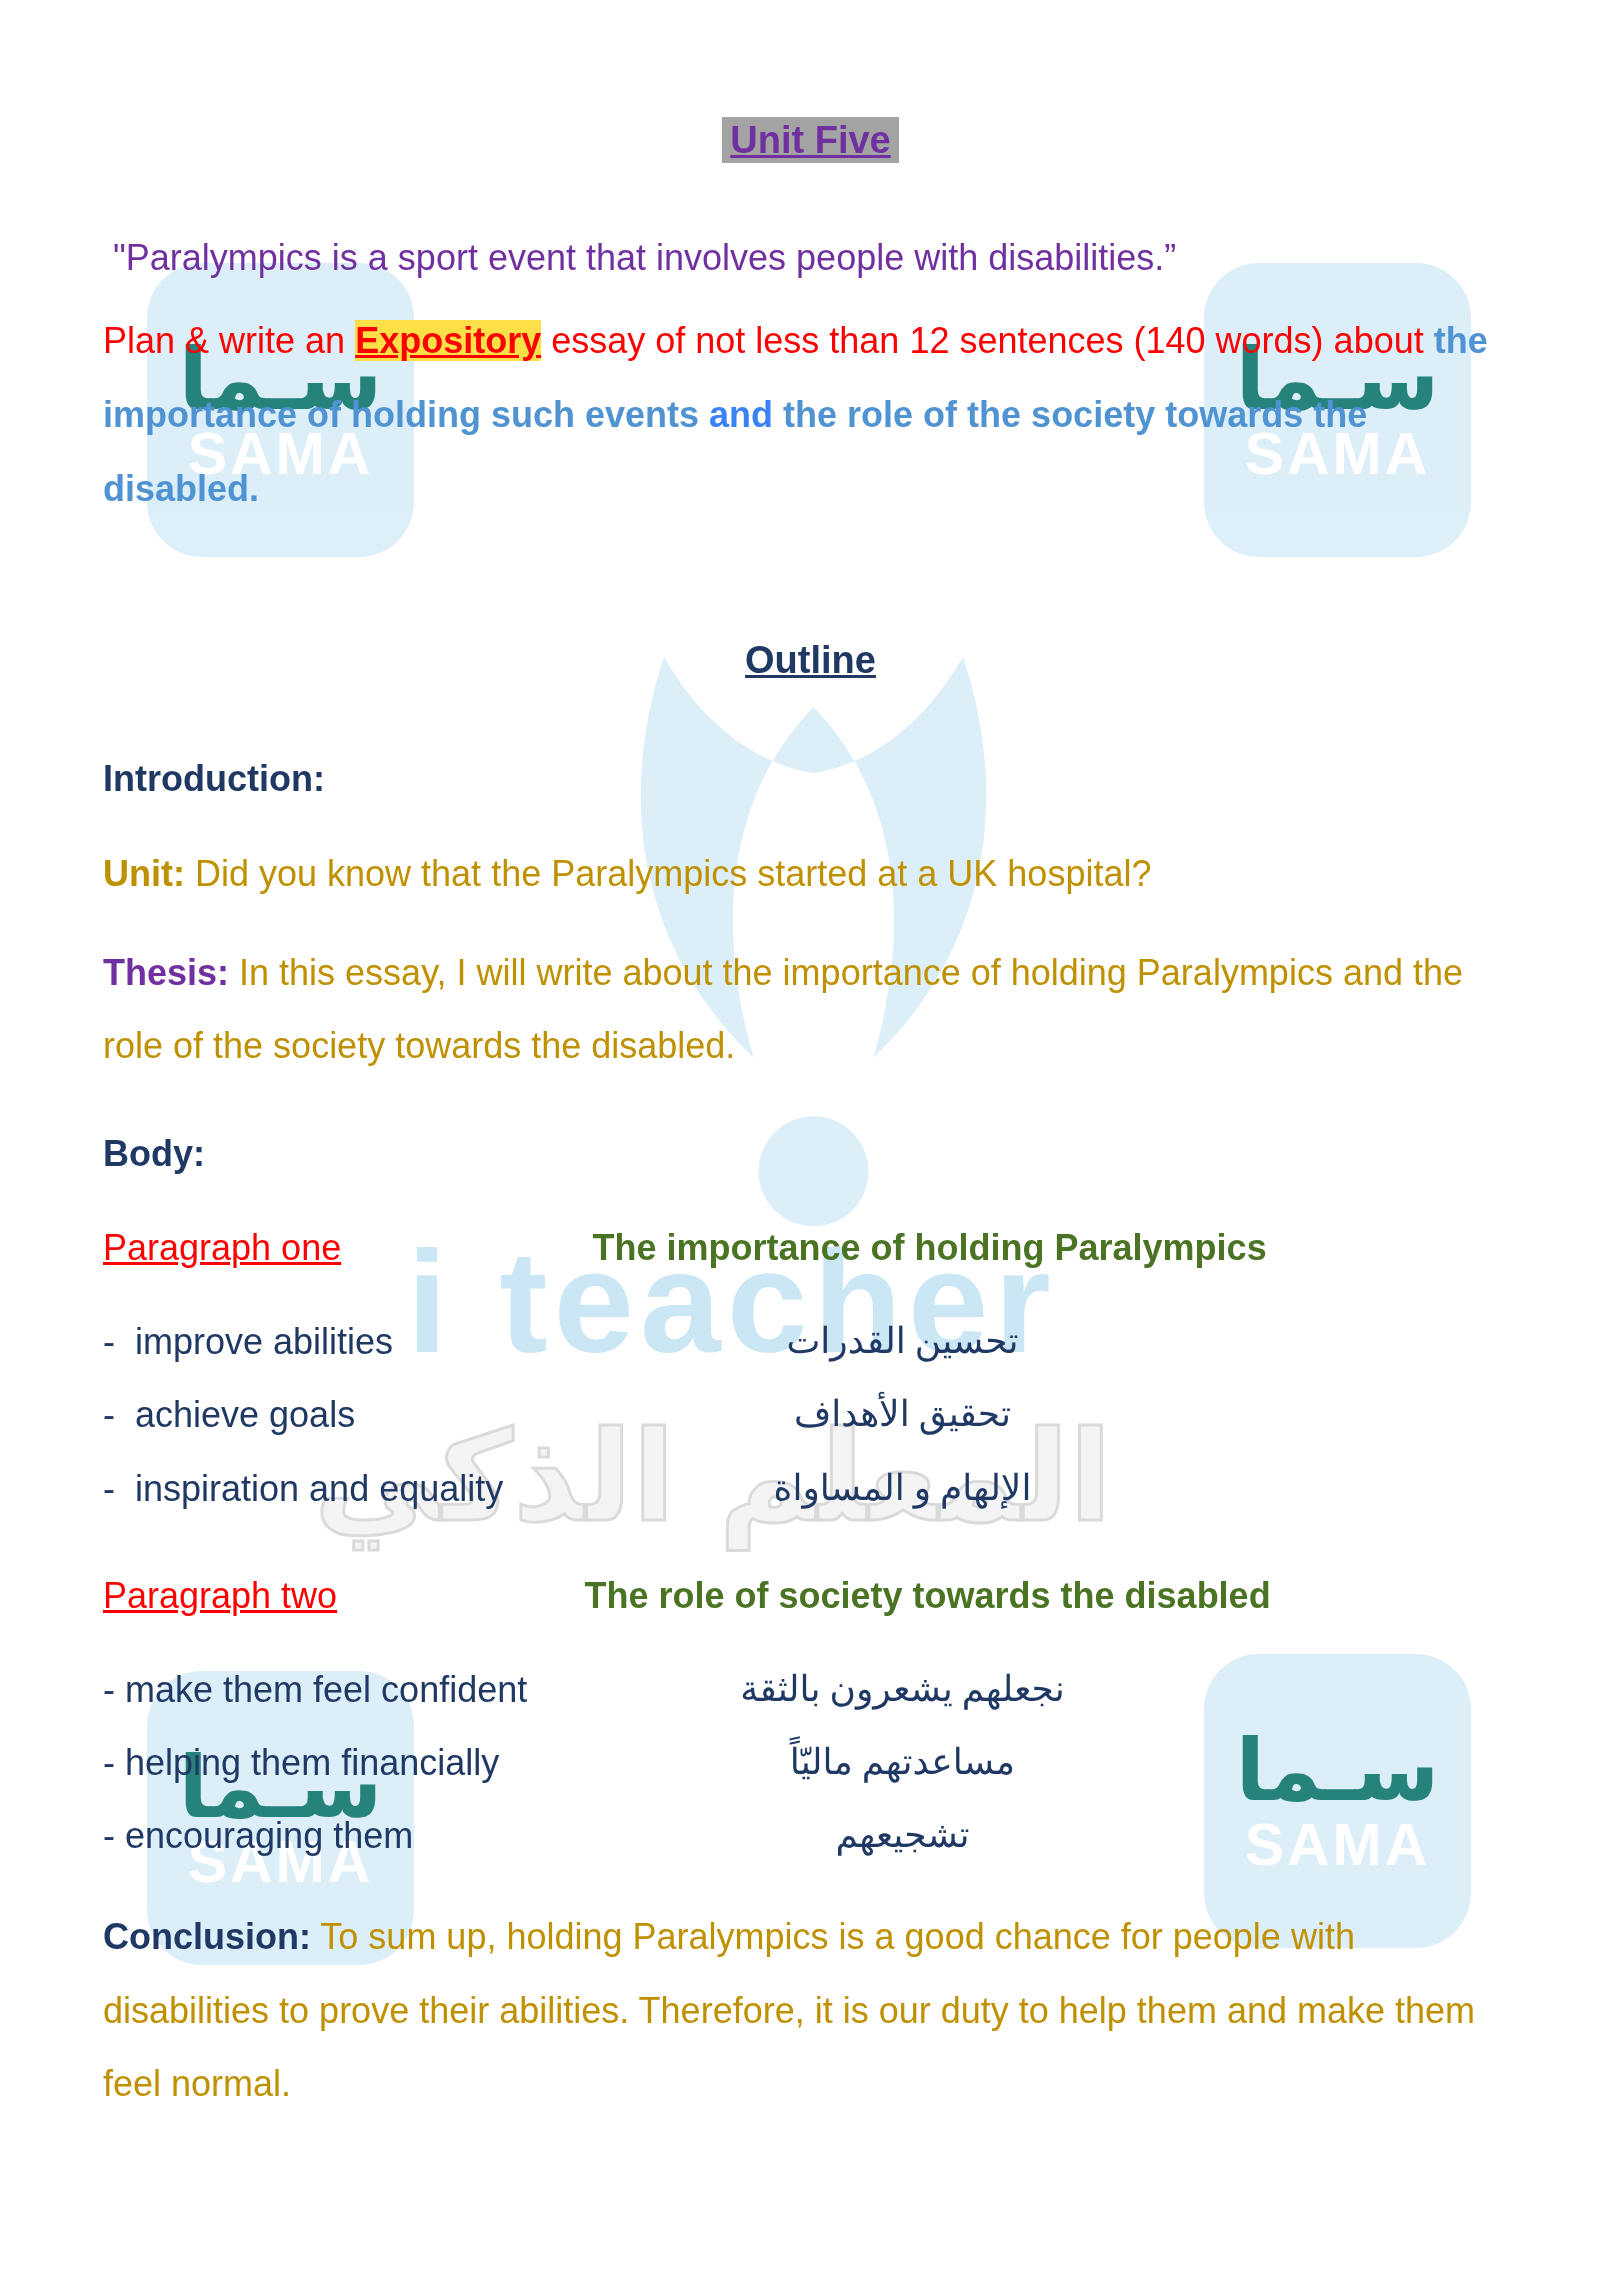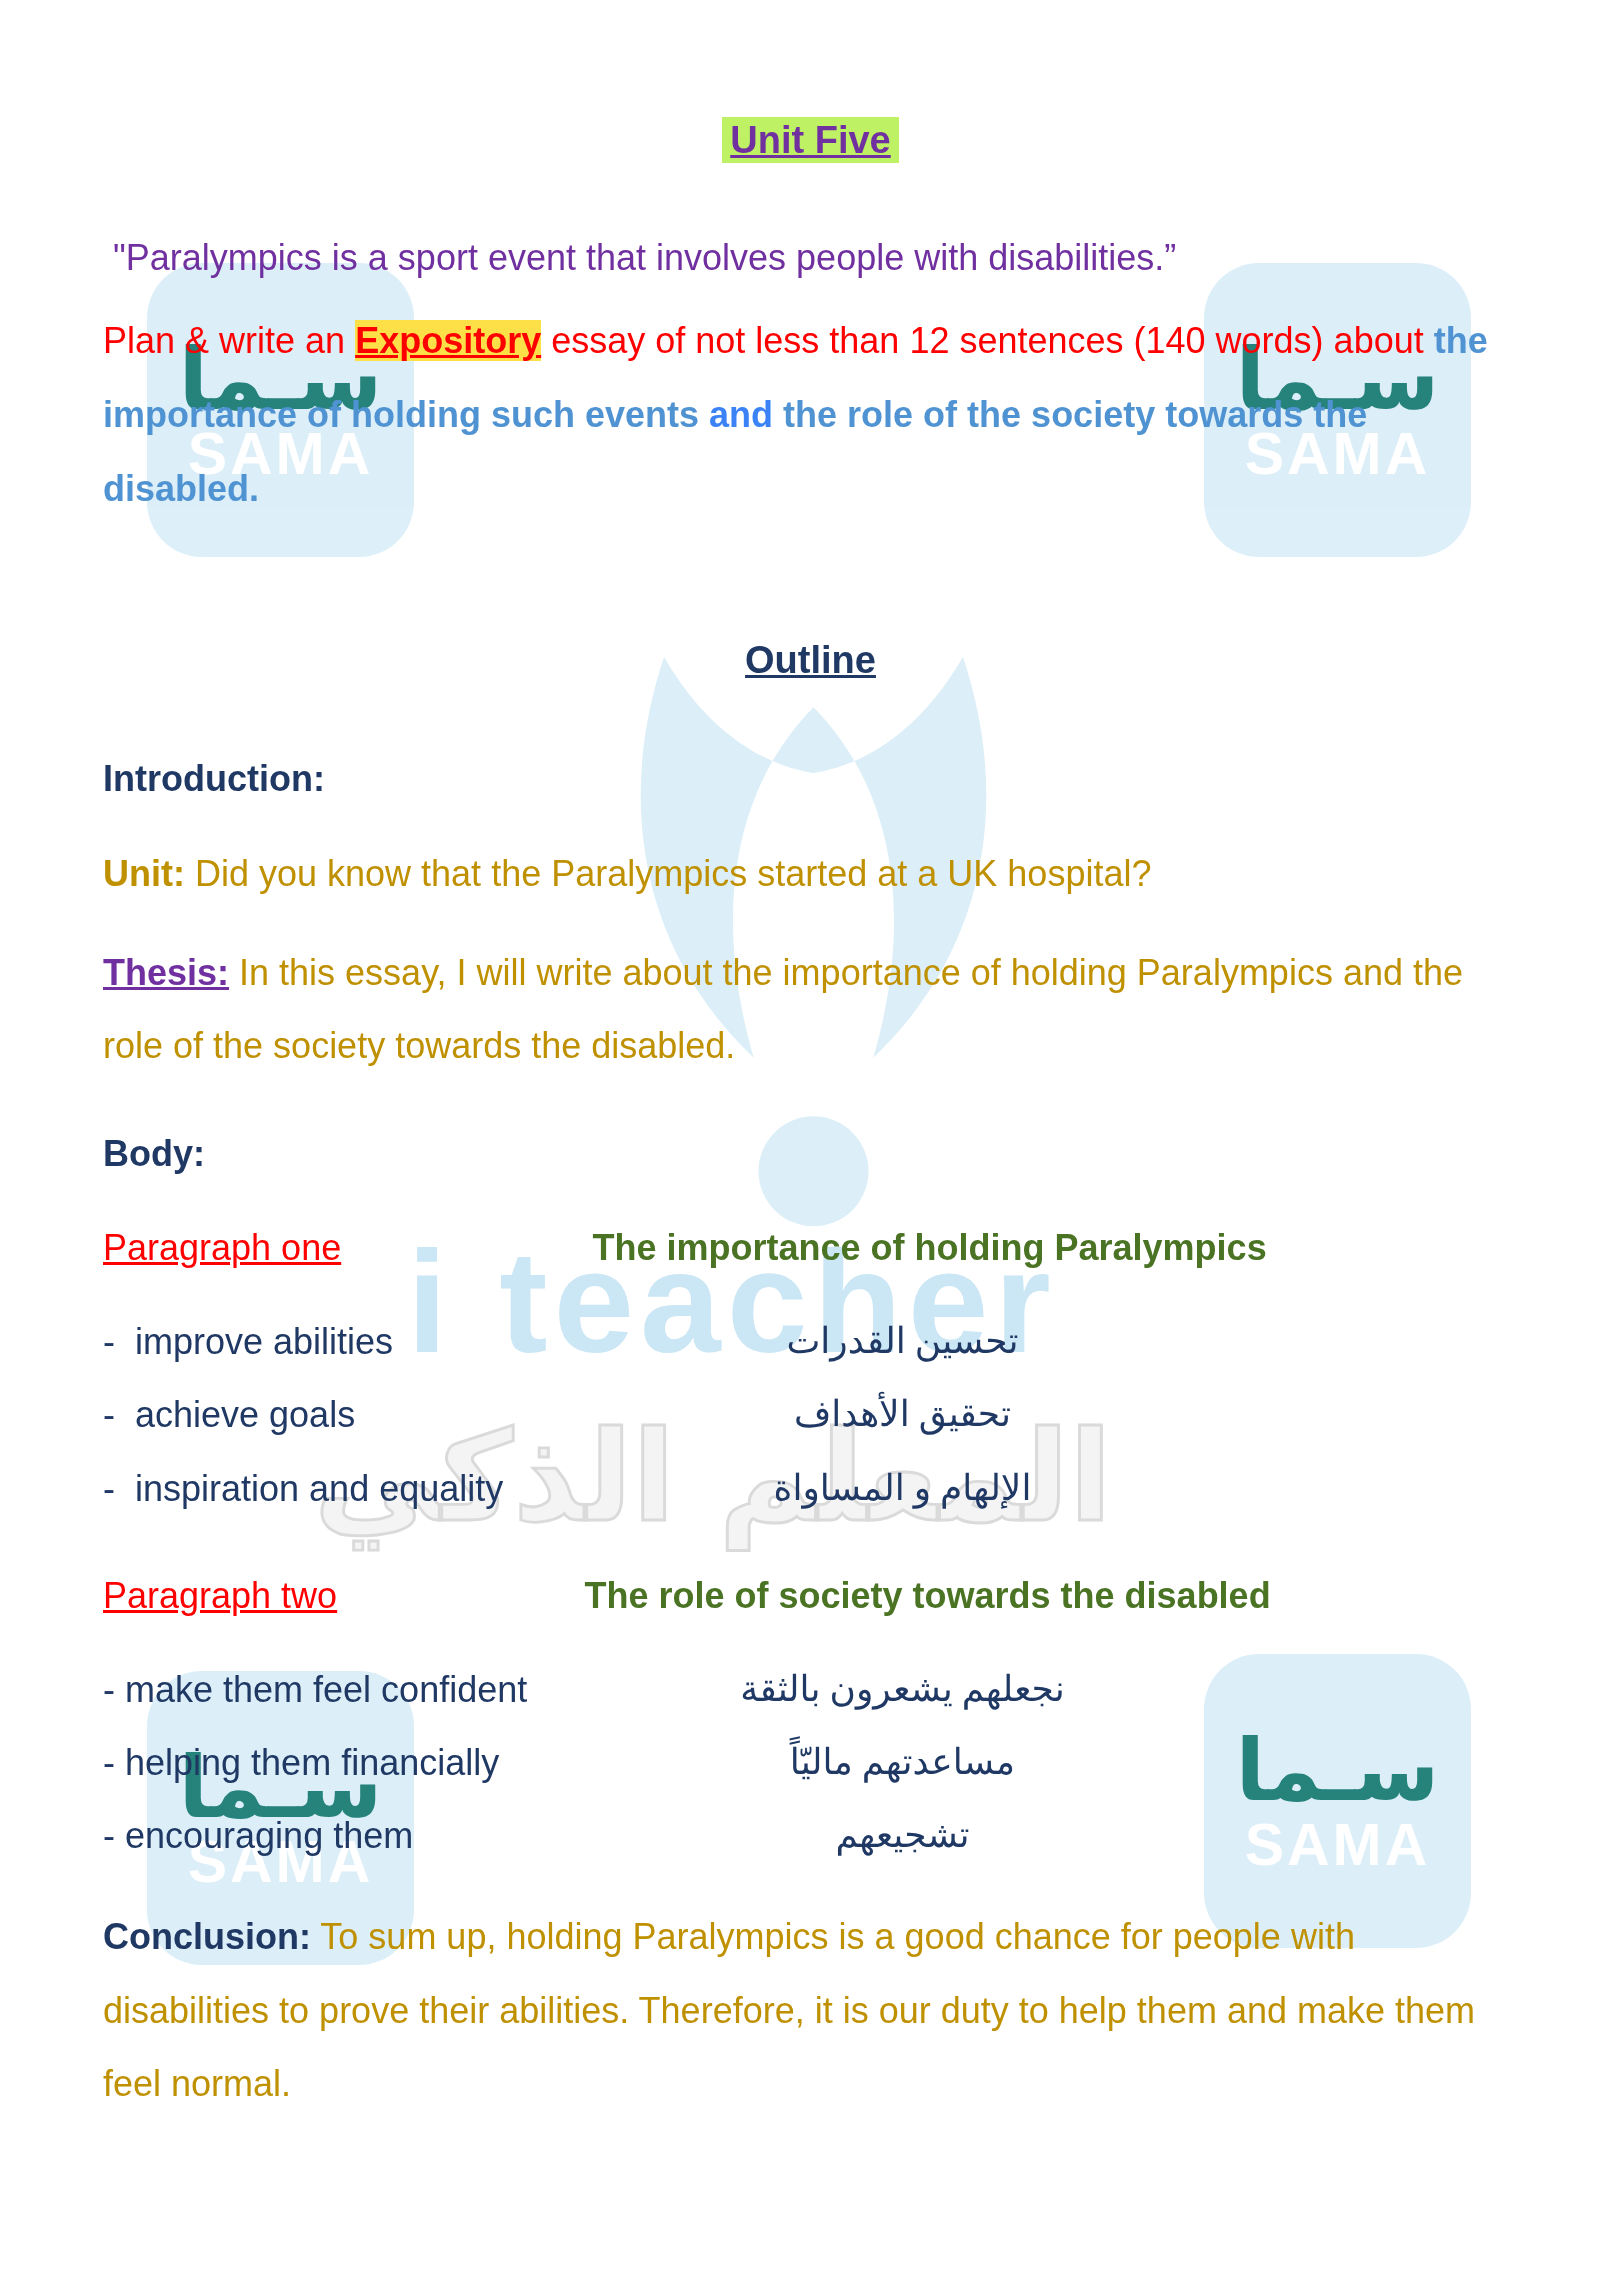--- a/index.html
+++ b/index.html
@@ -29,38 +29,38 @@
   }
   .brand-ar{
     position:absolute;left:314px;top:1402px;direction:rtl;
     font-family:"DejaVu Sans",sans-serif;font-size:125px;font-weight:bold;line-height:1.2;
     color:#f4f4f4;-webkit-text-stroke:2.9px #dadada;
   }
   
   .content{position:relative;z-index:1;padding:116px 103px 0 103px;}
   h1.title{margin:0;font-size:38px;line-height:1.3;text-align:center;font-weight:bold;}
   h1.title .title-inner{
-    color:#7030a0;text-decoration:underline;background:#bef264;padding:2px 8px;
+    color:#7030a0;text-decoration:underline;background:#a3a3a3;padding:2px 8px;
   }
   .quote{margin:57px 0 0;color:#7030a0;line-height:2.0;white-space:pre-wrap;}
   .task{margin:9.8px 0 0;line-height:2.05;}
   .red{color:#ff0000;}
   .red-b{color:#3b82f6;font-weight:bold;}
   .hl-exp{color:#ff0000;font-weight:bold;text-decoration:underline;background:#fde047;}
   .blue-b{color:#4f93d2;font-weight:bold;}
   h2.outline{margin:113px 0 0;font-size:38px;text-align:center;font-weight:bold;color:#1f3864;}
   h2.outline .outline-inner{text-decoration:underline;}
   .navy-b{color:#1f3864;font-weight:bold;}
   .intro{margin:61px 0 0;line-height:2.0;}
   .hook{margin:23.5px 0 0;line-height:2.0;}
   .thesis{margin:25.5px 0 0;line-height:2.05;}
   .body-label{margin:35px 0 0;line-height:2.0;}
   .gold{color:#bf9000;}
   .gold-b{color:#bf9000;font-weight:bold;}
-  .purple-b{color:#7030a0;font-weight:bold;text-decoration:underline;}
+  .purple-b{color:#7030a0;font-weight:bold;}
   .pre{white-space:pre-wrap;}
   .para-head{display:flex;align-items:baseline;line-height:2.0;}
   .ph1{margin:21.6px 0 0;}
   .ph2{margin:35px 0 0;}
   .red-u{color:#ff0000;text-decoration:underline;}
   .green-b{color:#4a7323;font-weight:bold;flex:1;text-align:center;}
   .items{margin:21.6px 0 0;}
   .item-row{display:flex;line-height:2.03;color:#1f3864;}
   .item-en{width:44%;white-space:pre-wrap;}
   .item-ar{width:25%;text-align:center;direction:rtl;font-family:Liberation Serif, serif;}

